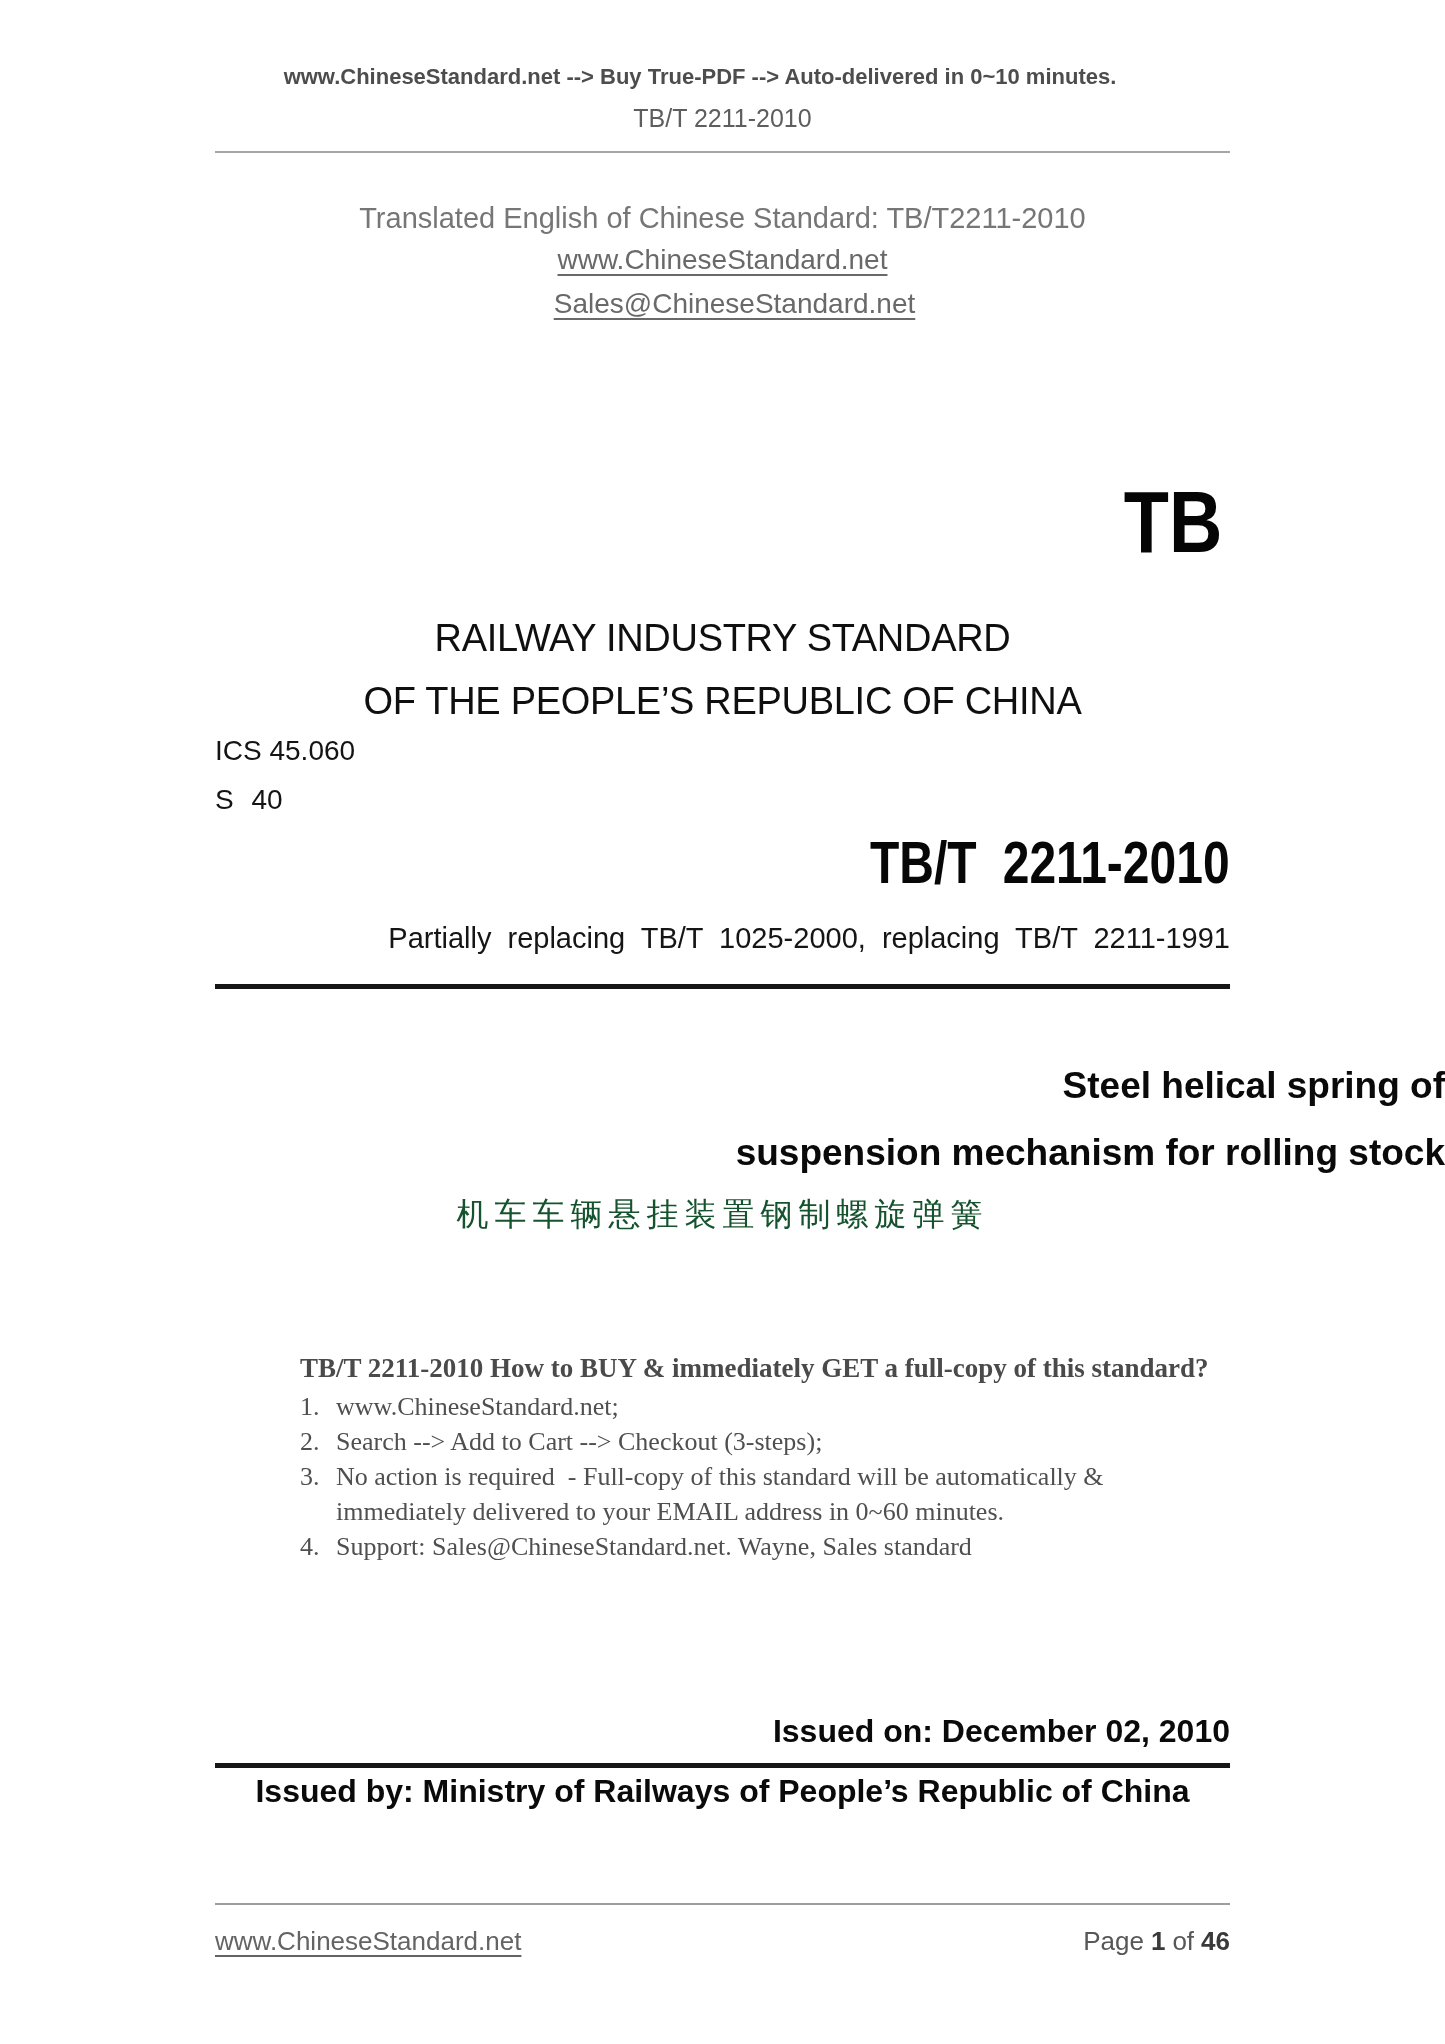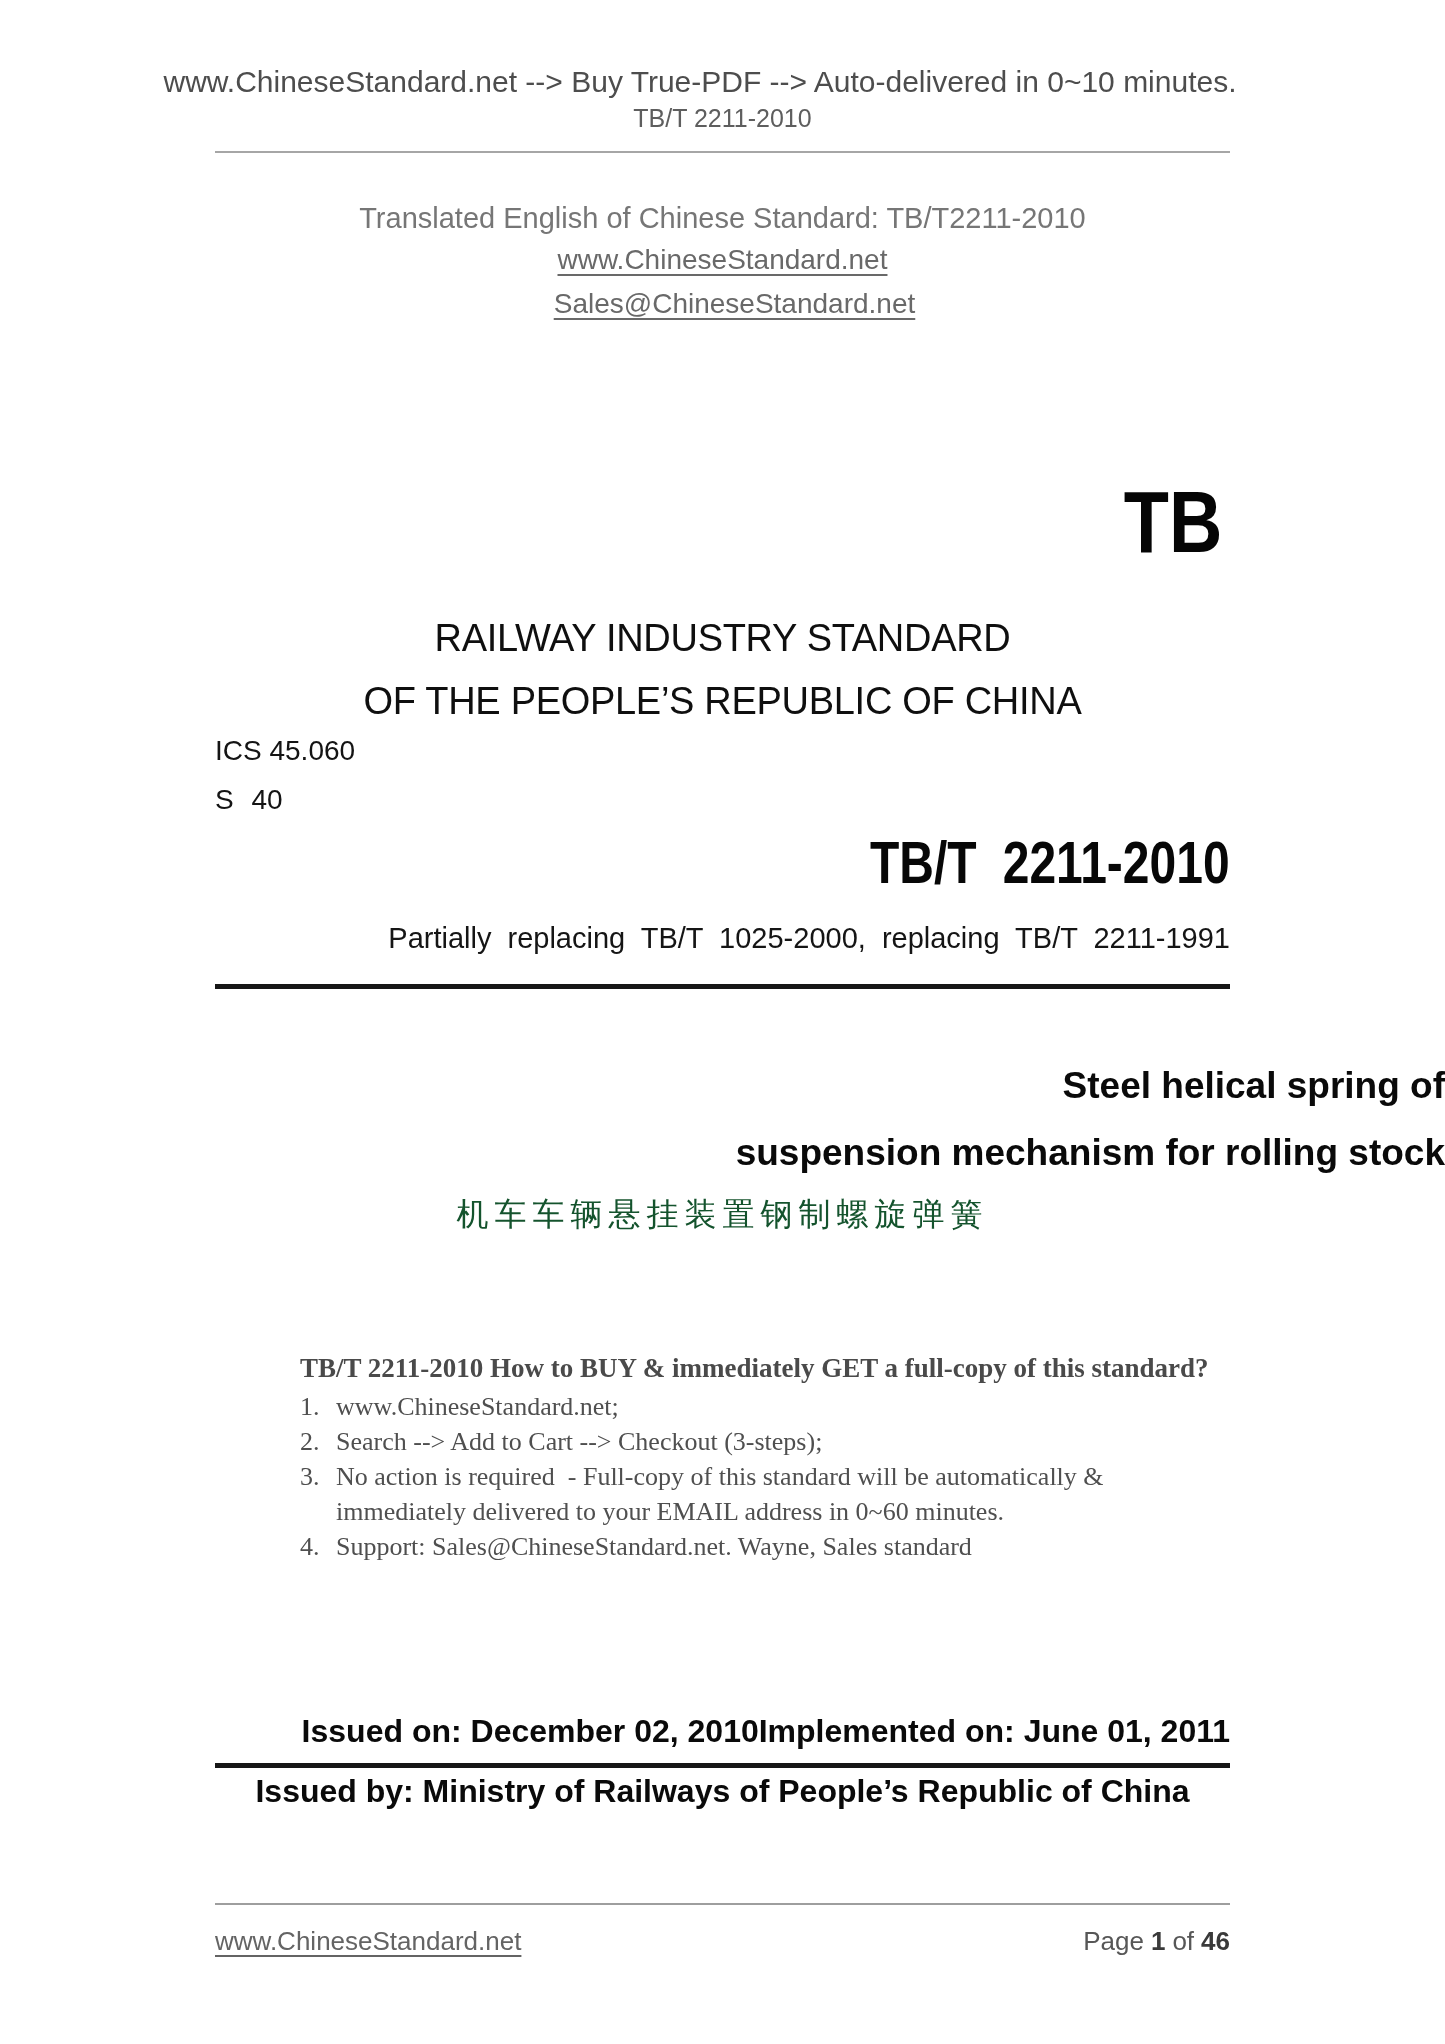--- a/index.html
+++ b/index.html
@@ -10,21 +10,21 @@
     background:#ffffff;
     font-family:"Liberation Sans", sans-serif;
     overflow:hidden;
   }
   .abs{position:absolute;line-height:1.18;white-space:nowrap;}
   .ctr{left:0;width:1445px;text-align:center;}
   .rule{position:absolute;left:215px;width:1015px;}
   .hairline{height:2px;background:#a6a6a6;}
   .thick{height:5px;background:#161616;}
 
-  .banner{top:64px;left:60px;width:1280px;text-align:center;font-size:30px;color:#4d4d4d;}
+  .banner{top:64px;left:60px;width:1280px;text-align:center;font-size:22px;color:#4d4d4d;font-weight:bold;}
   .doc-code{top:104px;font-size:25px;color:#5e5e5e;}
   .hr-top{top:151px;}
   .translated{top:201px;font-size:29px;color:#767676;}
   .link{color:#696969;text-decoration:underline;text-underline-offset:5px;text-decoration-thickness:2px;cursor:pointer;text-align:center;}
   .link-web{top:243px;font-size:28px;}
   .link-email{top:287px;font-size:28px;margin-left:12px;}
 
   .tb-logo{top:478px;right:223px;font-size:88px;font-weight:bold;color:#050505;
     transform:scaleX(0.84);transform-origin:100% 50%;line-height:1;}
   .org1{top:616px;font-size:38px;color:#0f0f0f;letter-spacing:-0.3px;}
@@ -113,21 +113,20 @@
       </div>
       <div class="buy-item">
         <div class="buy-num">4.</div>
         <div class="buy-lines">Support: Sales@ChineseStandard.net. Wayne, Sales standard</div>
       </div>
     </div>
   </div>
 
   <div class="abs issued-row">
     <span>Issued on: December 02, 2010</span>
-    <span>Implemented on: June 01, 2011</span>
   </div>
   <div class="rule thick thick-2"></div>
   <div class="abs ctr issued-by">Issued by: Ministry of Railways of People’s Republic of China</div>
 
   <div class="rule hairline footer-hr"></div>
   <div class="abs footer-row">
     <span class="link footer-site">www.ChineseStandard.net</span>
     <span class="page-indicator"><span class="pg-label">Page</span><span class="pg-bold">1</span><span class="pg-sep">of</span><span class="pg-bold">46</span></span>
   </div>
 

